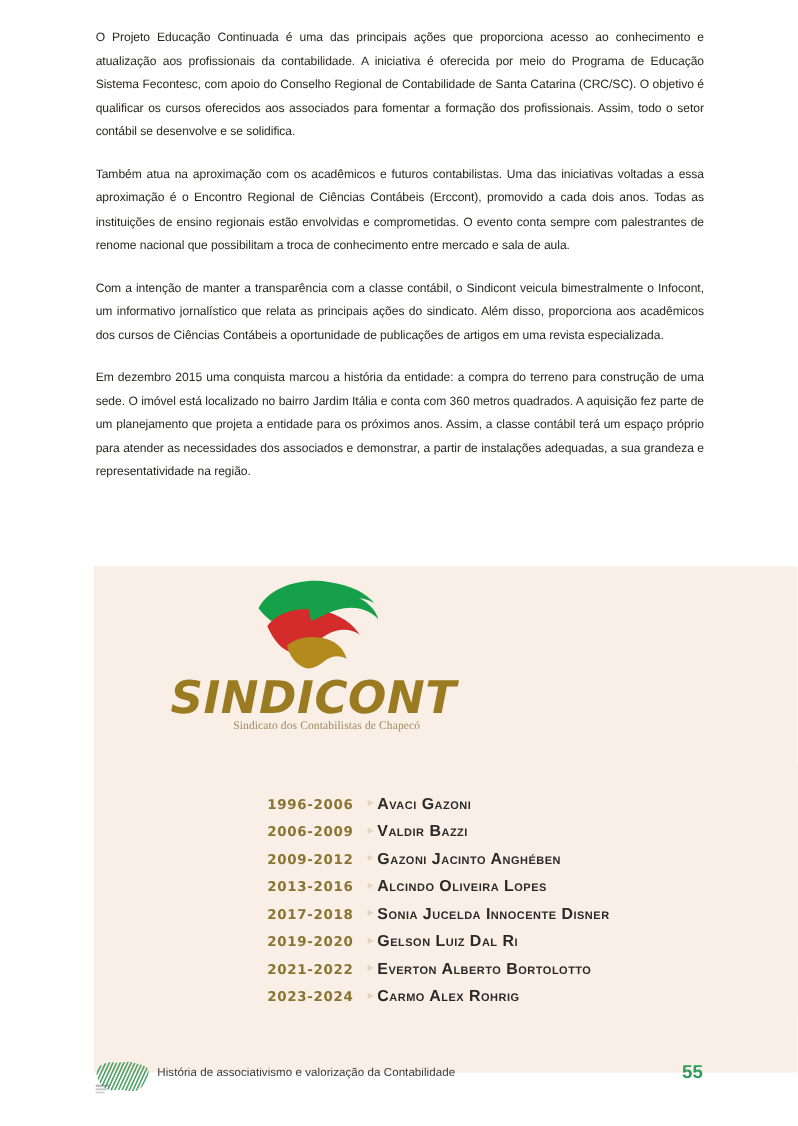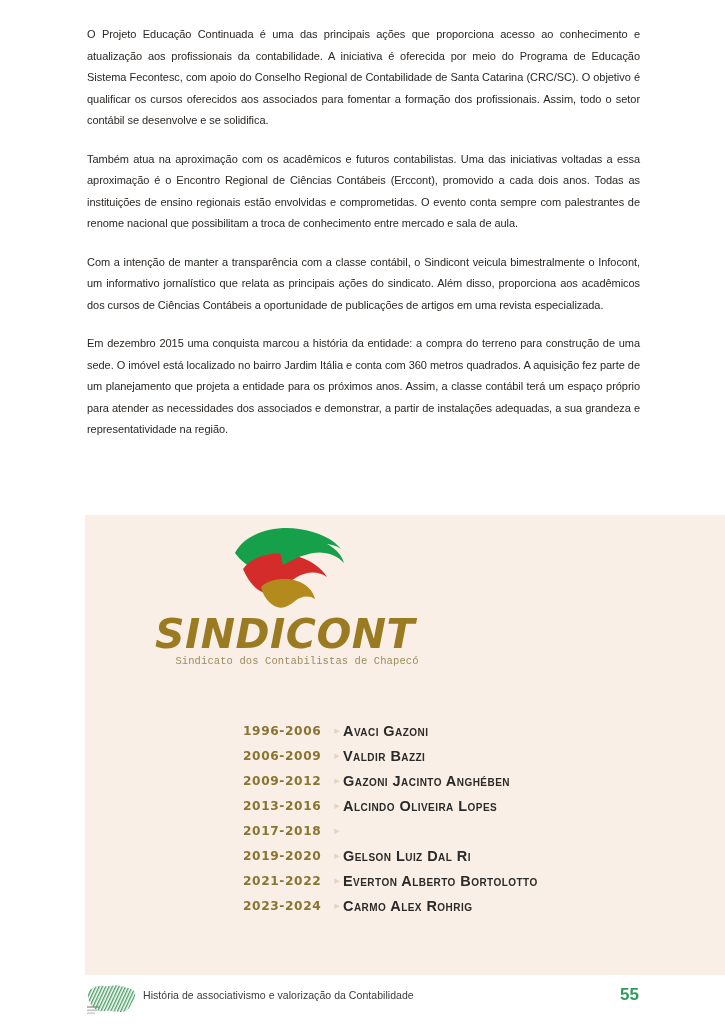--- a/index.html
+++ b/index.html
@@ -63,21 +63,21 @@
     font-style: italic;
     font-weight: bold;
     font-size: 41px;
     letter-spacing: 0.5px;
     color: #9b7b21;
     line-height: 40px;
     margin-top: 1px;
   }
   .tagline {
     display: block;
-    font-family: Liberation Mono, monospace;
+    font-family: Liberation Serif, serif;
     font-size: 10.5px;
     color: #a08b5e;
     letter-spacing: 0.1px;
     margin-top: 1px;
     margin-left: 24px;
   }
 
   
   .section-heading {
     position: absolute;
@@ -129,21 +129,21 @@
     font-size: 14.5px;
     letter-spacing: 0.45px;
     color: #2c2a28;
     white-space: nowrap;
   }
 
   
   .footer {
     position: absolute;
     left: 0;
-    top: 978px;
+    top: 958px;
     width: 725px;
     height: 46px;
   }
   .footer-logo {
     position: absolute;
     left: 84px;
     top: 4px;
     width: 54px;
     height: 36px;
   }
@@ -211,20 +211,21 @@
       <span class="pres-name">Gazoni Jacinto Anghében</span>
     </div>
     <div class="pres-row">
       <span class="pres-years">2013-2016</span>
       <span class="pres-sep">▸</span>
       <span class="pres-name">Alcindo Oliveira Lopes</span>
     </div>
     <div class="pres-row">
       <span class="pres-years">2017-2018</span>
       <span class="pres-sep">▸</span>
+      <span class="pres-name">Sonia Jucelda Innocente Disner</span>
     </div>
     <div class="pres-row">
       <span class="pres-years">2019-2020</span>
       <span class="pres-sep">▸</span>
       <span class="pres-name">Gelson Luiz Dal Ri</span>
     </div>
     <div class="pres-row">
       <span class="pres-years">2021-2022</span>
       <span class="pres-sep">▸</span>
       <span class="pres-name">Everton Alberto Bortolotto</span>

